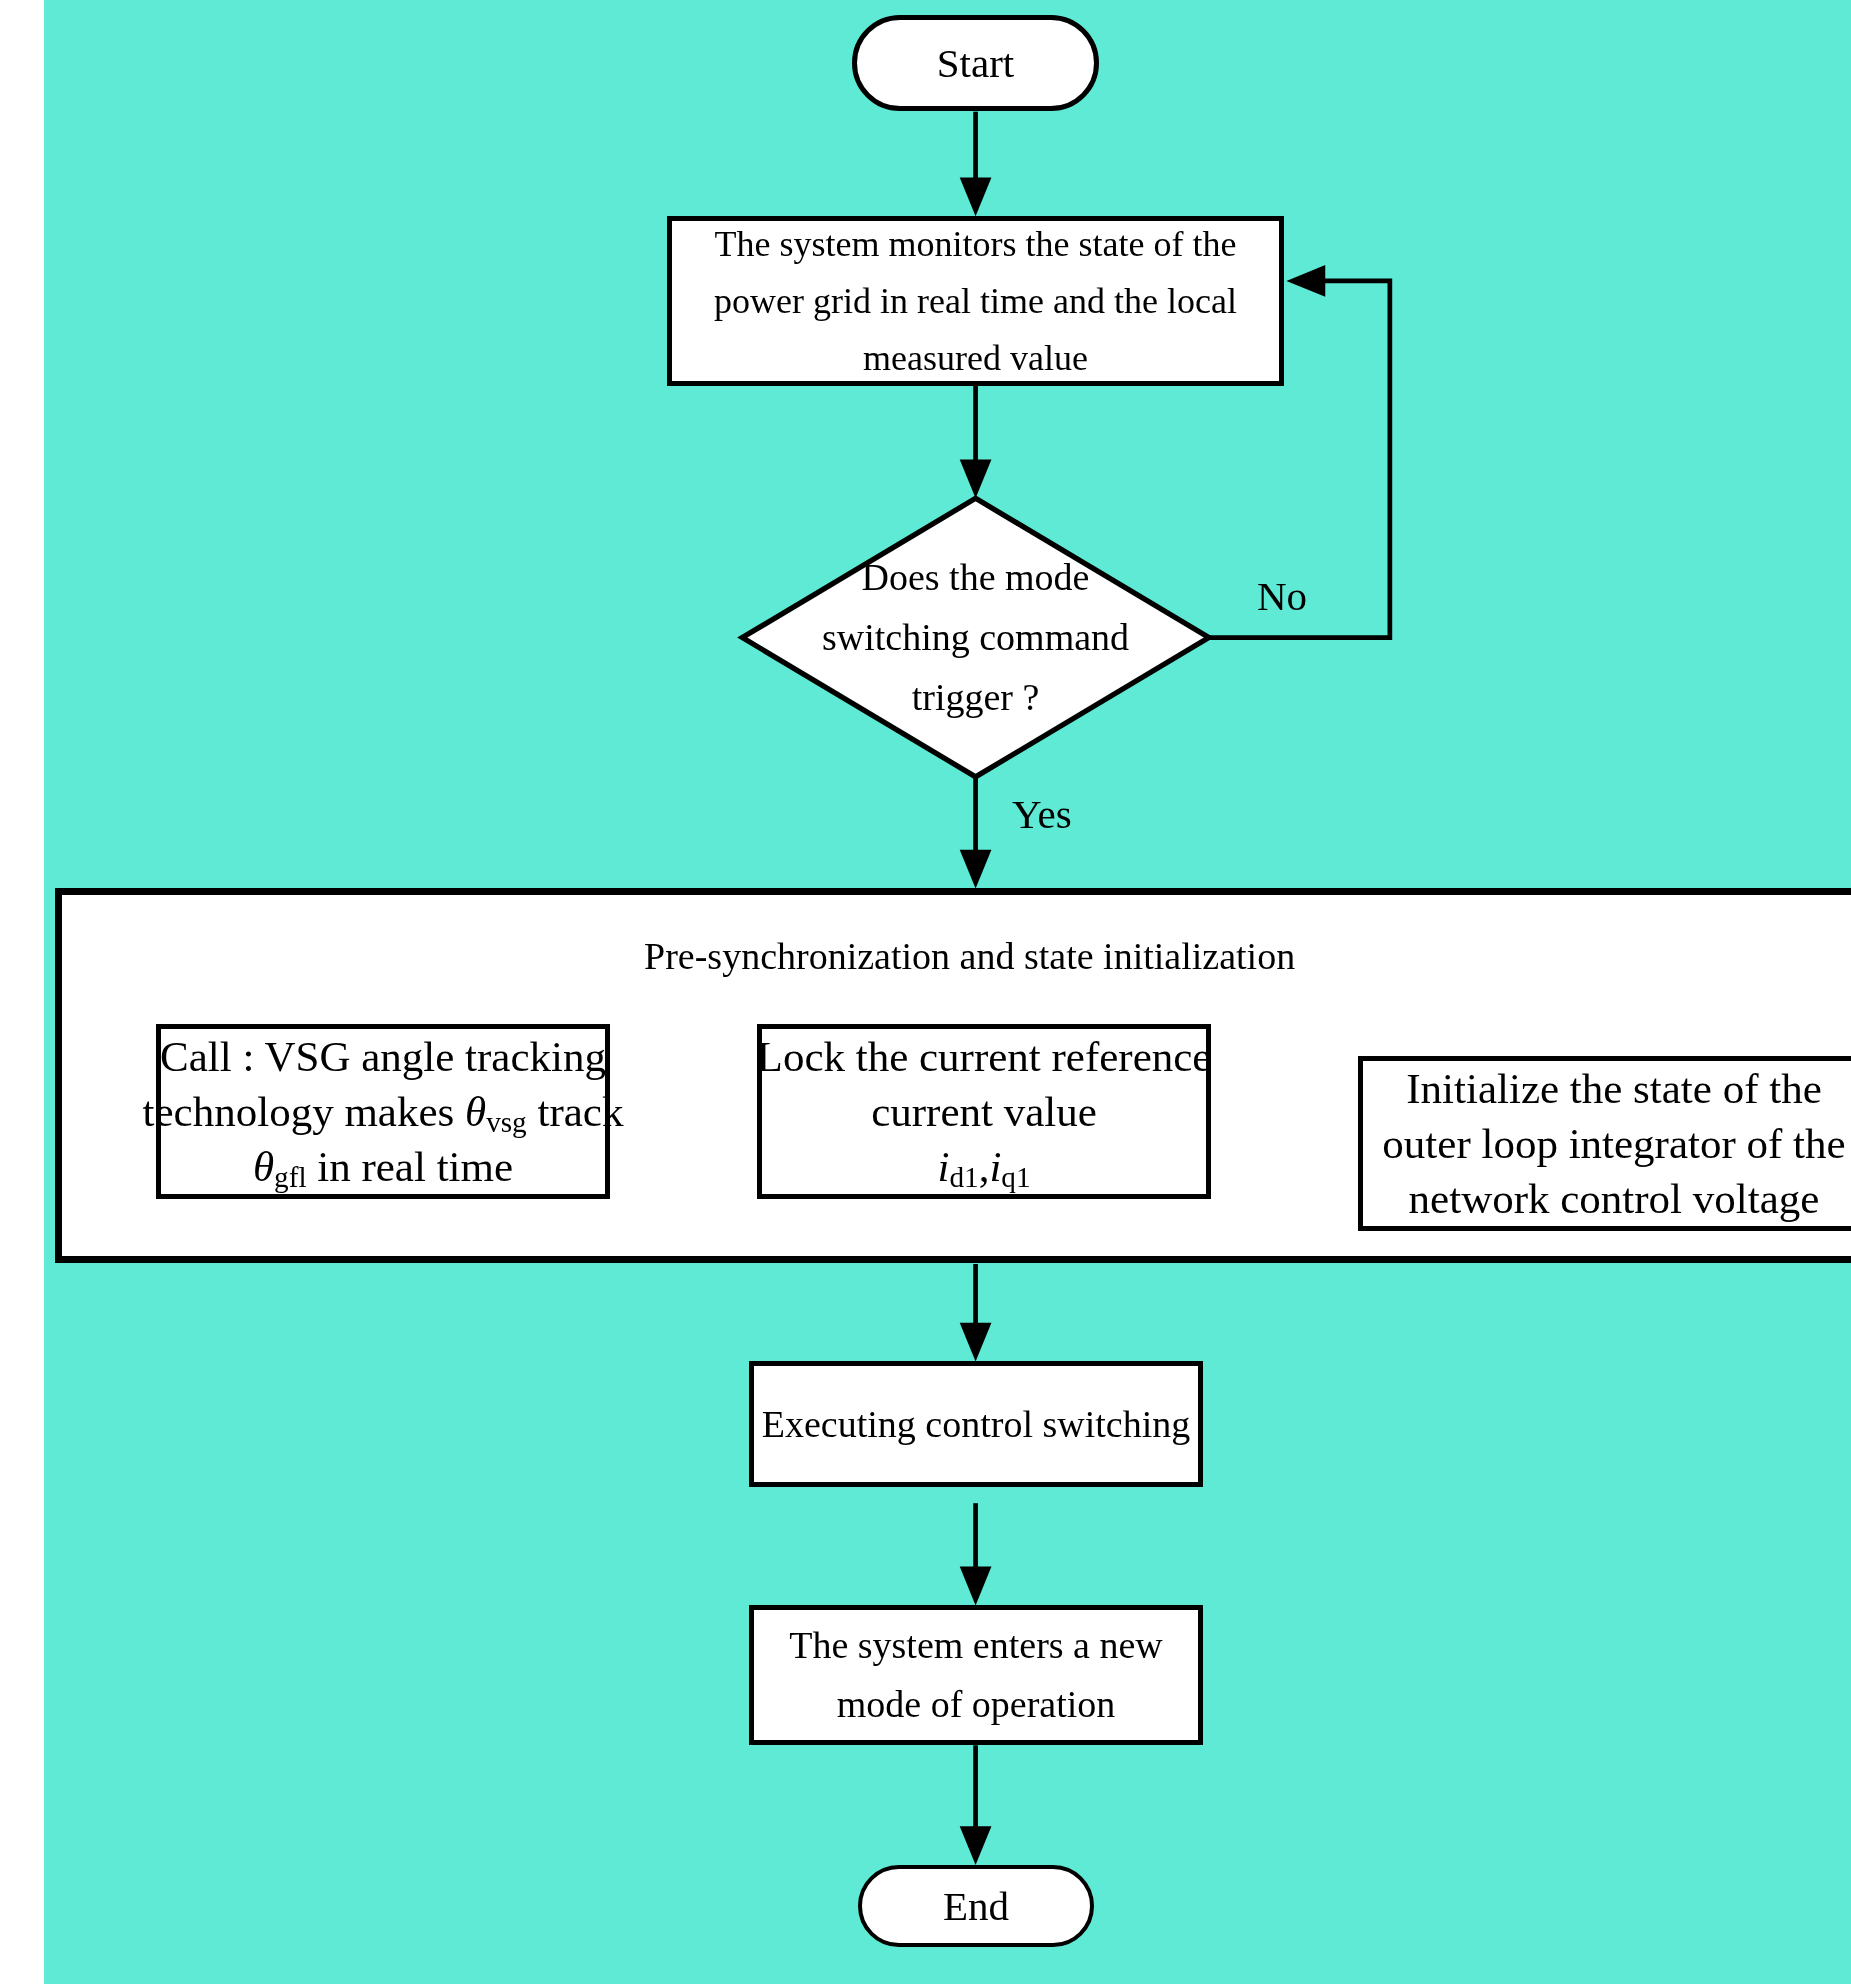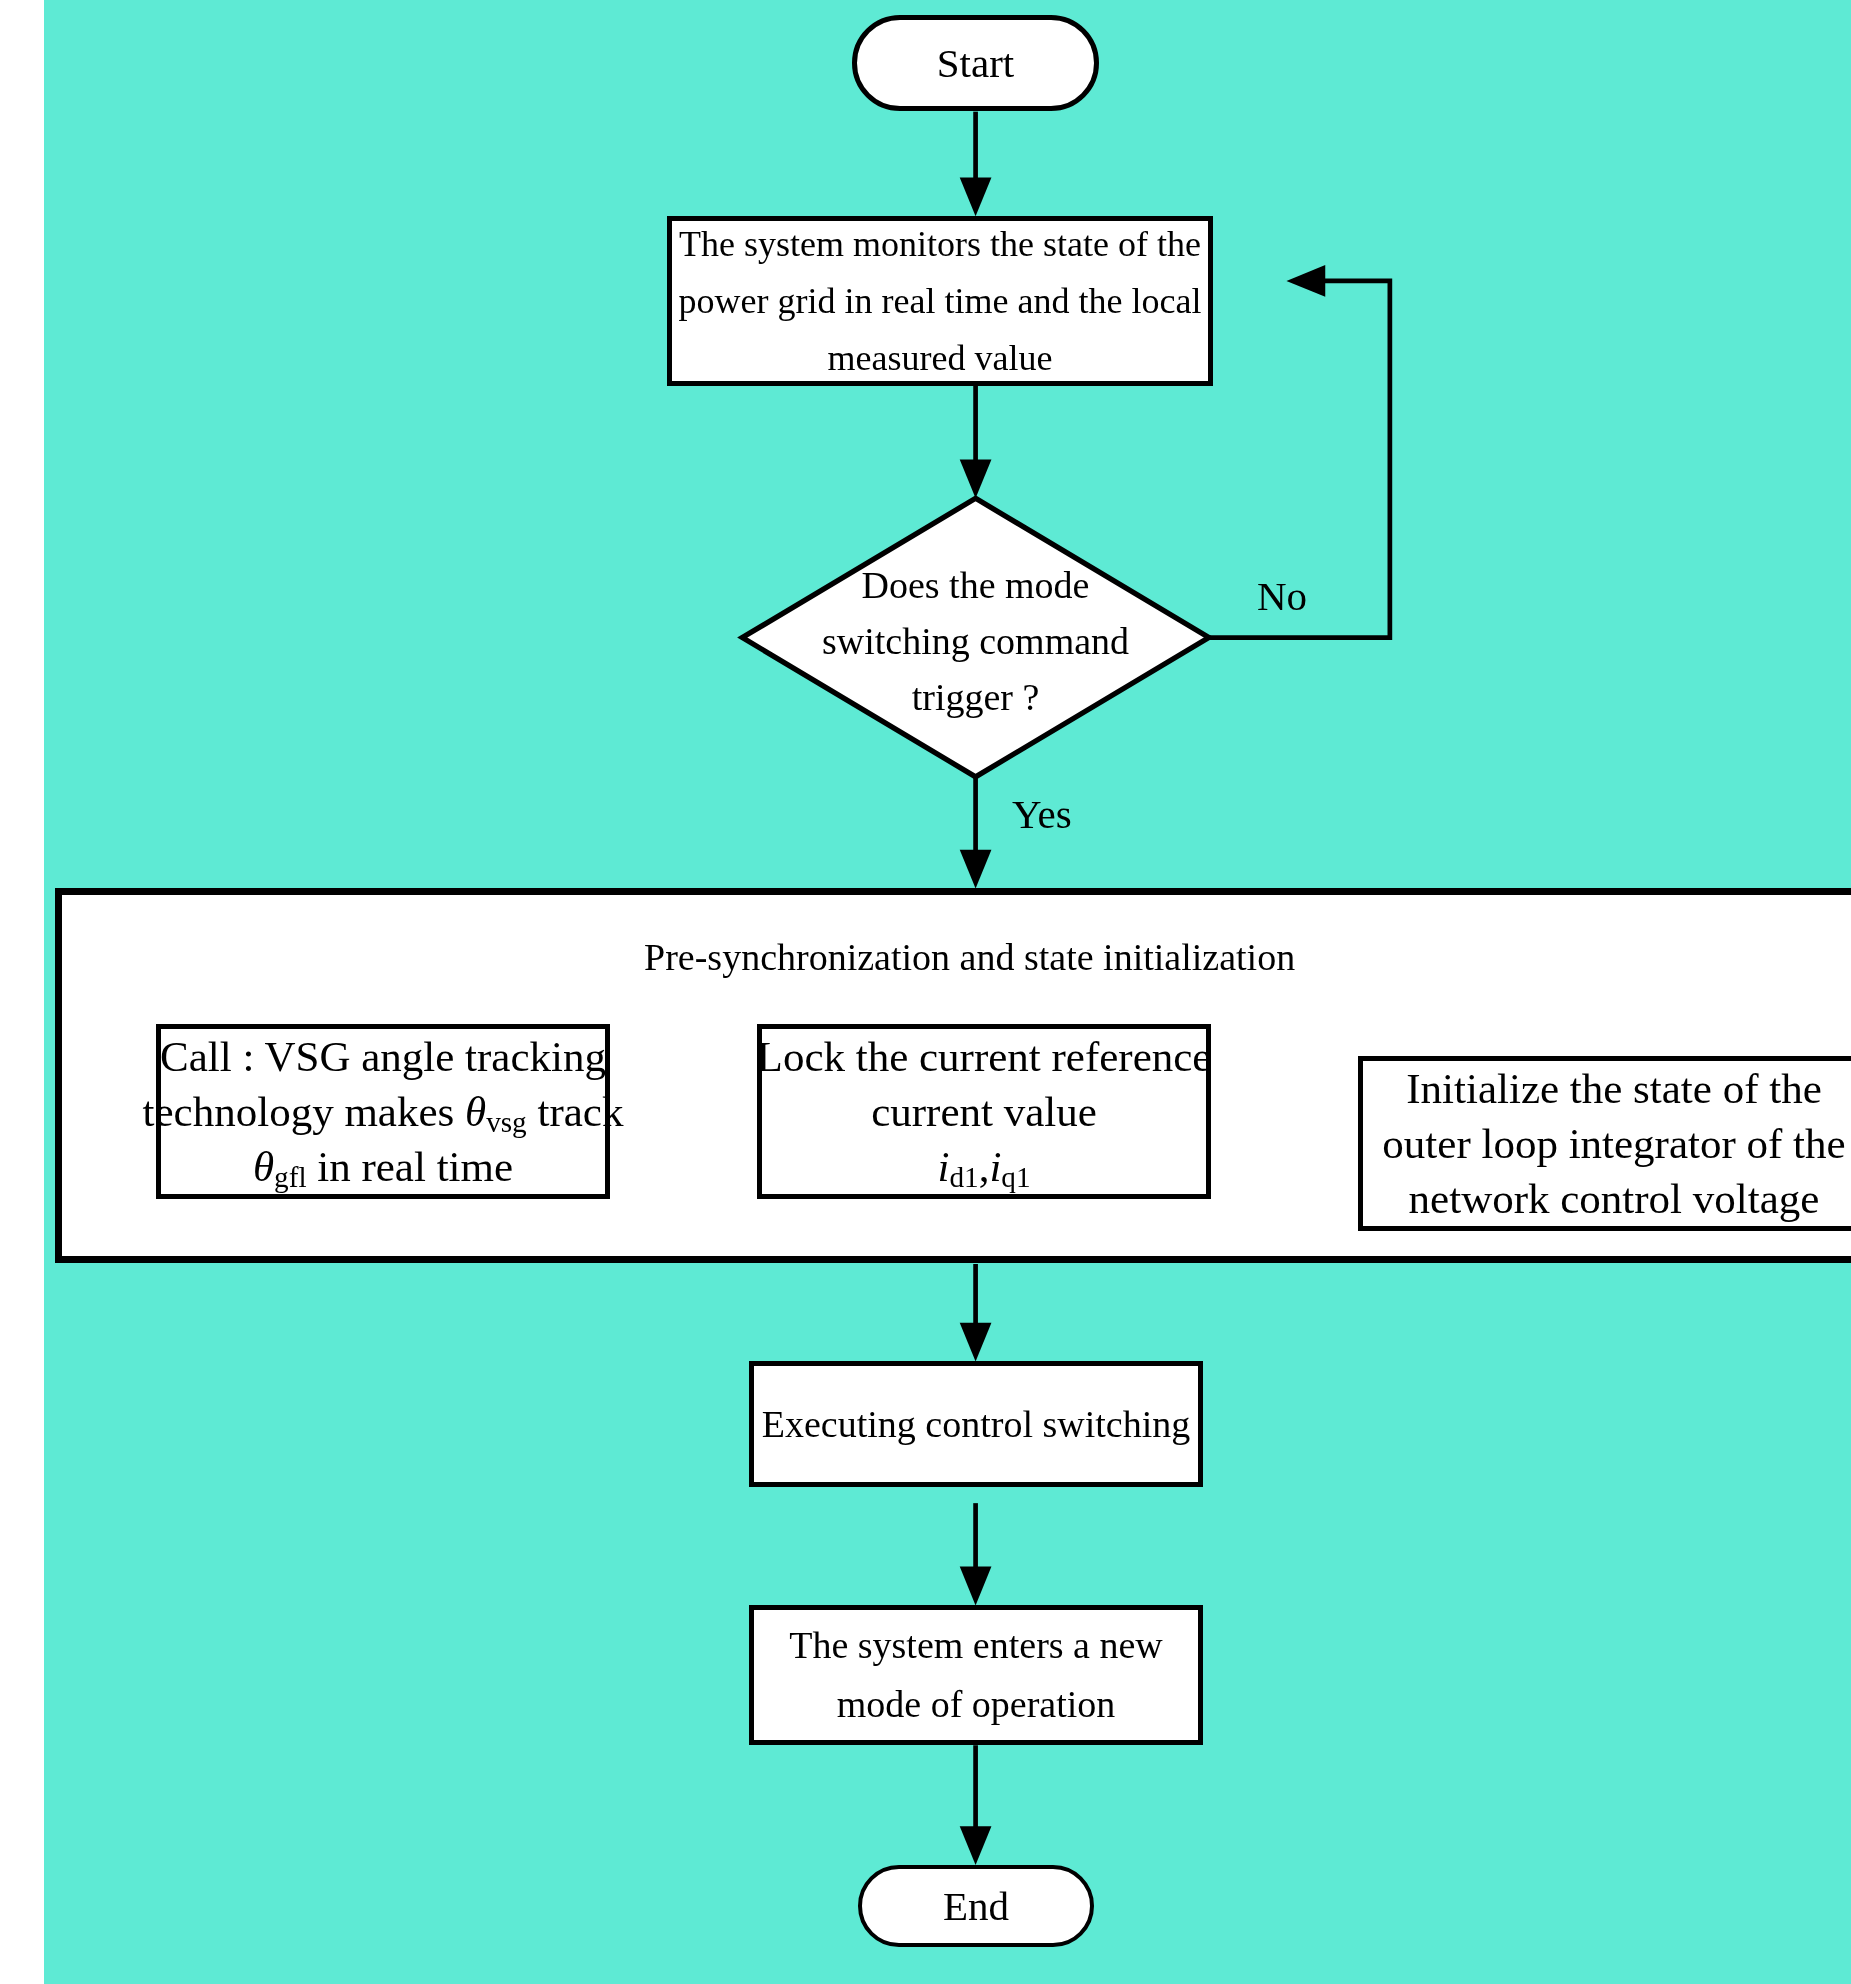--- a/index.html
+++ b/index.html
@@ -11,21 +11,21 @@
   svg.wires line, svg.wires polyline{stroke:#000;stroke-width:8;fill:none;}
   svg.wires polygon.head{fill:#000;stroke:none;}
   svg.wires polygon.diamond{fill:#ffffff;stroke:#000;stroke-width:9;}
   .node{
     position:absolute;background:#ffffff;border:5.3px solid #000;box-sizing:border-box;
     display:flex;flex-direction:column;align-items:center;justify-content:center;
     text-align:center;
   }
   .stadium{border-radius:56px;font-size:41px;}
   .plain{position:absolute;border:none;background:transparent;display:flex;flex-direction:column;
-    align-items:center;justify-content:flex-end;text-align:center;box-sizing:border-box;}
+    align-items:center;justify-content:space-between;text-align:center;box-sizing:border-box;}
   .container-box{position:absolute;background:#ffffff;border:7px solid #000;box-sizing:border-box;}
   .tl{white-space:nowrap;}
   .monitor-text{font-size:36px;line-height:57px;}
   .decision-text{font-size:38px;line-height:56px;}
   .inner-text{font-size:43px;line-height:55px;}
   .title-text{font-size:38px;line-height:38px;}
   .proc-text{font-size:38px;line-height:59px;}
   .branch-label{position:absolute;font-size:41px;line-height:41px;white-space:nowrap;}
   .it{font-style:italic;}
   sub{font-size:0.68em;vertical-align:-0.22em;line-height:0;}
@@ -72,21 +72,21 @@
     <g>
       <line x1="1585" y1="2970" x2="1585" y2="3117"></line>
       <polygon class="head" points="1585,3174 1558,3108 1612,3108"></polygon>
     </g>
   </svg>
 
   <div class="node stadium" style="left:808px;top:15.3px;width:247px;height:96px;">
     <div class="tl">Start</div>
   </div>
 
-  <div class="node monitor-text" style="left:623px;top:216px;width:546px;height:170px;">
+  <div class="node monitor-text" style="left:623px;top:216px;width:617px;height:170px;">
     <div class="tl">The system monitors the state of the</div>
     <div class="tl">power grid in real time and the local</div>
     <div class="tl">measured value</div>
   </div>
 
   <div class="plain decision-text" style="left:726px;top:549px;width:411px;height:176px;">
     <div class="tl">Does the mode</div>
     <div class="tl">switching command</div>
     <div class="tl">trigger ?</div>
   </div>

